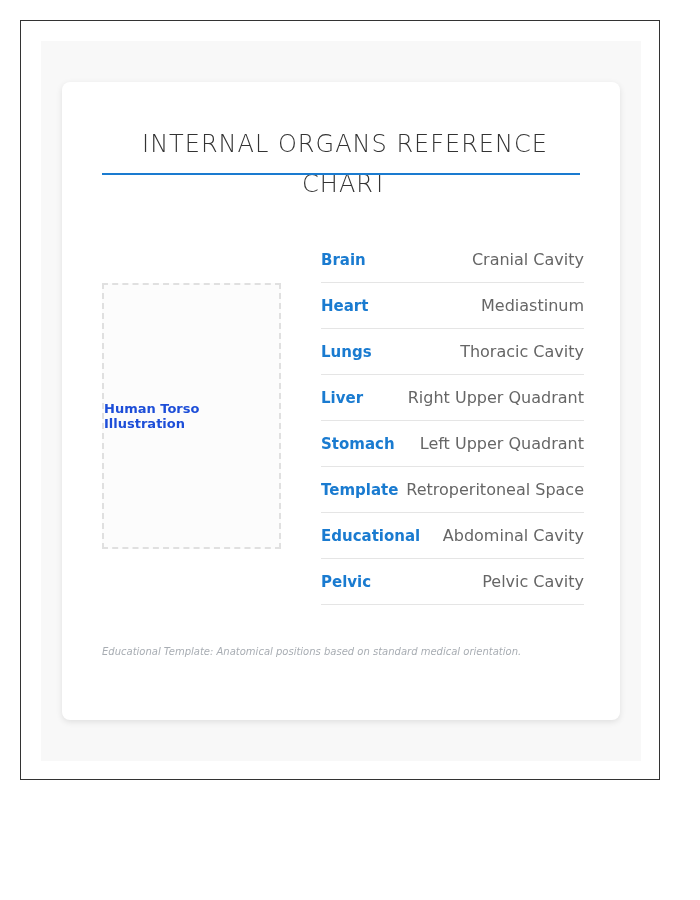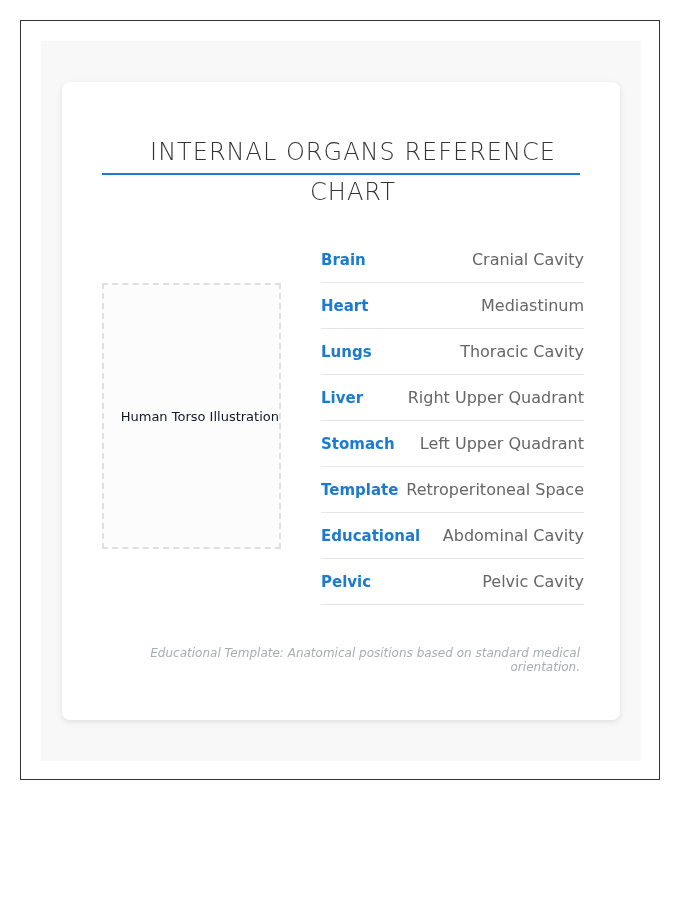--- a/index.html
+++ b/index.html
@@ -25,46 +25,45 @@
       font-family: "DejaVu Sans", sans-serif;
     }
     .title-rule {
       position: absolute; left: 40px; top: 91px; width: 478px; height: 2px;
       background: #1a7bd0;
     }
     .placeholder {
       position: absolute; left: 40px; top: 201px; width: 179px; height: 266px;
       border: 2px dashed #e0e0e0; box-sizing: border-box; background: #fcfcfc;
       display: flex; align-items: center; justify-content: flex-end;
-      color: #0f172a; font-size: 13px; font-family: "DejaVu Sans", sans-serif;
+      color: #1d4ed8; font-size: 13px; font-family: "DejaVu Sans", sans-serif; font-weight: bold;
     }
     .organ-list {
       position: absolute; left: 255px; top: 151px; width: 263px;
       margin: 4px; padding: 0; list-style: none;
     }
     .organ-row {
       height: 46px; border-bottom: 1px solid #e5e5e5; box-sizing: border-box;
       display: flex; align-items: center; justify-content: space-between;
     }
     .organ-name { color: #1a7bd0; font-weight: bold; font-size: 15px; font-family: "DejaVu Sans", sans-serif; }
     .organ-loc { color: #666666; font-size: 16px; font-family: "DejaVu Sans", sans-serif; }
     .footnote {
       position: absolute; left: 40px; top: 564px; width: 478px;
-      font-style: italic; font-size: 12px; color: #a8adb3;
+      font-style: italic; font-size: 10px; color: #a8adb3;
       font-family: "DejaVu Sans", sans-serif;
-      text-align: right;
     }
   </style>
 </head>
 <body>
 
 <div class="frame">
   <div class="bg-panel">
     <div class="card">
-      <h1 class="title" style="margin:12px;">INTERNAL ORGANS REFERENCE CHART</h1>
+      <h1 class="title" style="margin:4px;">INTERNAL ORGANS REFERENCE CHART</h1>
       <div class="title-rule"></div>
 
       <div class="placeholder">
         <span>Human Torso Illustration</span>
       </div>
 
       <ul class="organ-list">
         <li class="organ-row">
           <span class="organ-name">Brain</span>
           <span class="organ-loc">Cranial Cavity</span>

